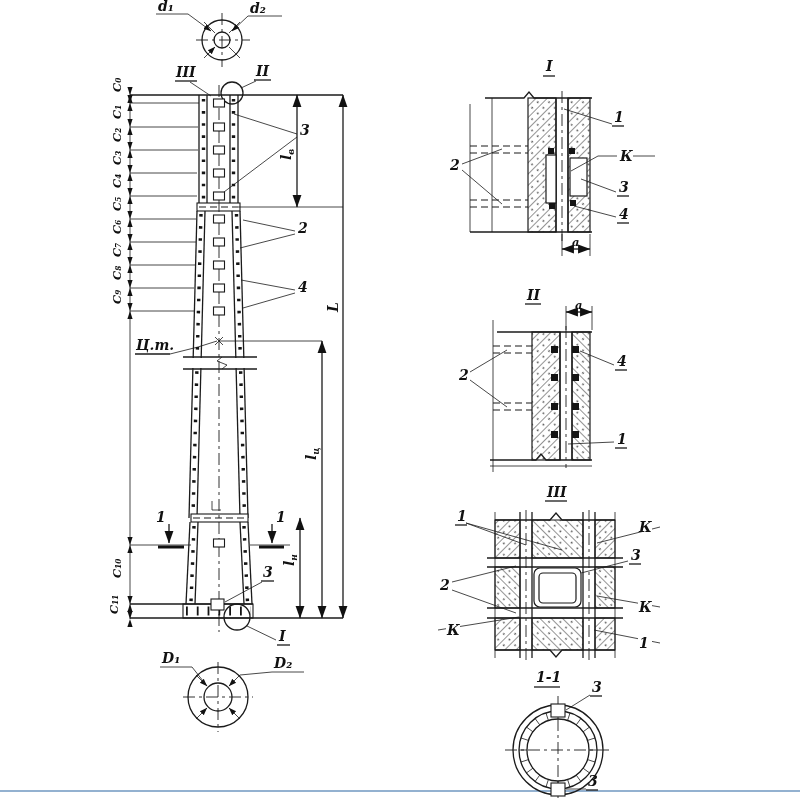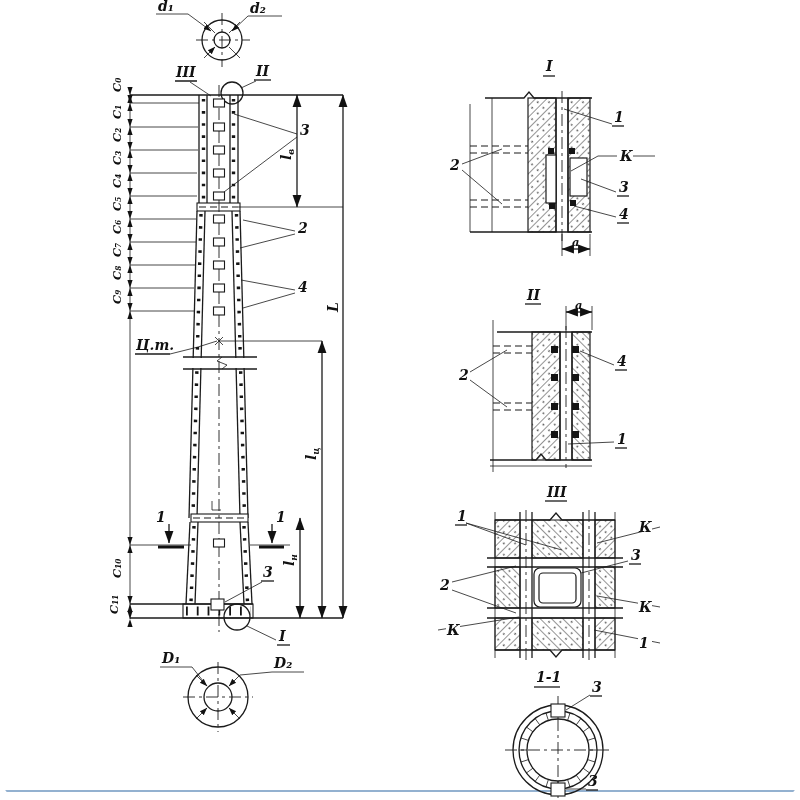--- a/index.html
+++ b/index.html
@@ -1,16 +1,16 @@
 <!DOCTYPE html>
 <html><head>
 <meta charset="utf-8">
 <style>
   html,body{margin:0;padding:0;background:#fff;}
-  .stage{width:800px;height:800px;position:relative;background:#fff;overflow:hidden;border-radius:25px;}
+  .stage{width:800px;height:800px;position:relative;background:#fff;overflow:hidden;}
   svg{display:block}
   .ln{stroke:#1b1b1b;stroke-width:1.3;fill:none;stroke-linecap:butt}
   .thin{stroke:#1b1b1b;stroke-width:0.8;fill:none}
   .thick{stroke:#111;stroke-width:3;fill:none}
   .axis{stroke:#1b1b1b;stroke-width:0.9;fill:none;stroke-dasharray:12 4 3 4}
   .dsh{stroke:#1b1b1b;stroke-width:1.1;fill:none;stroke-dasharray:7 4}
   .plate{fill:#fff;stroke:#1b1b1b;stroke-width:1.1}
   .blk{fill:#141414;stroke:none}
   .dots{stroke:#141414;stroke-width:3.4;fill:none;stroke-dasharray:2.6 9.5}
   .wht{fill:#fff;stroke:#1b1b1b;stroke-width:1.2}

